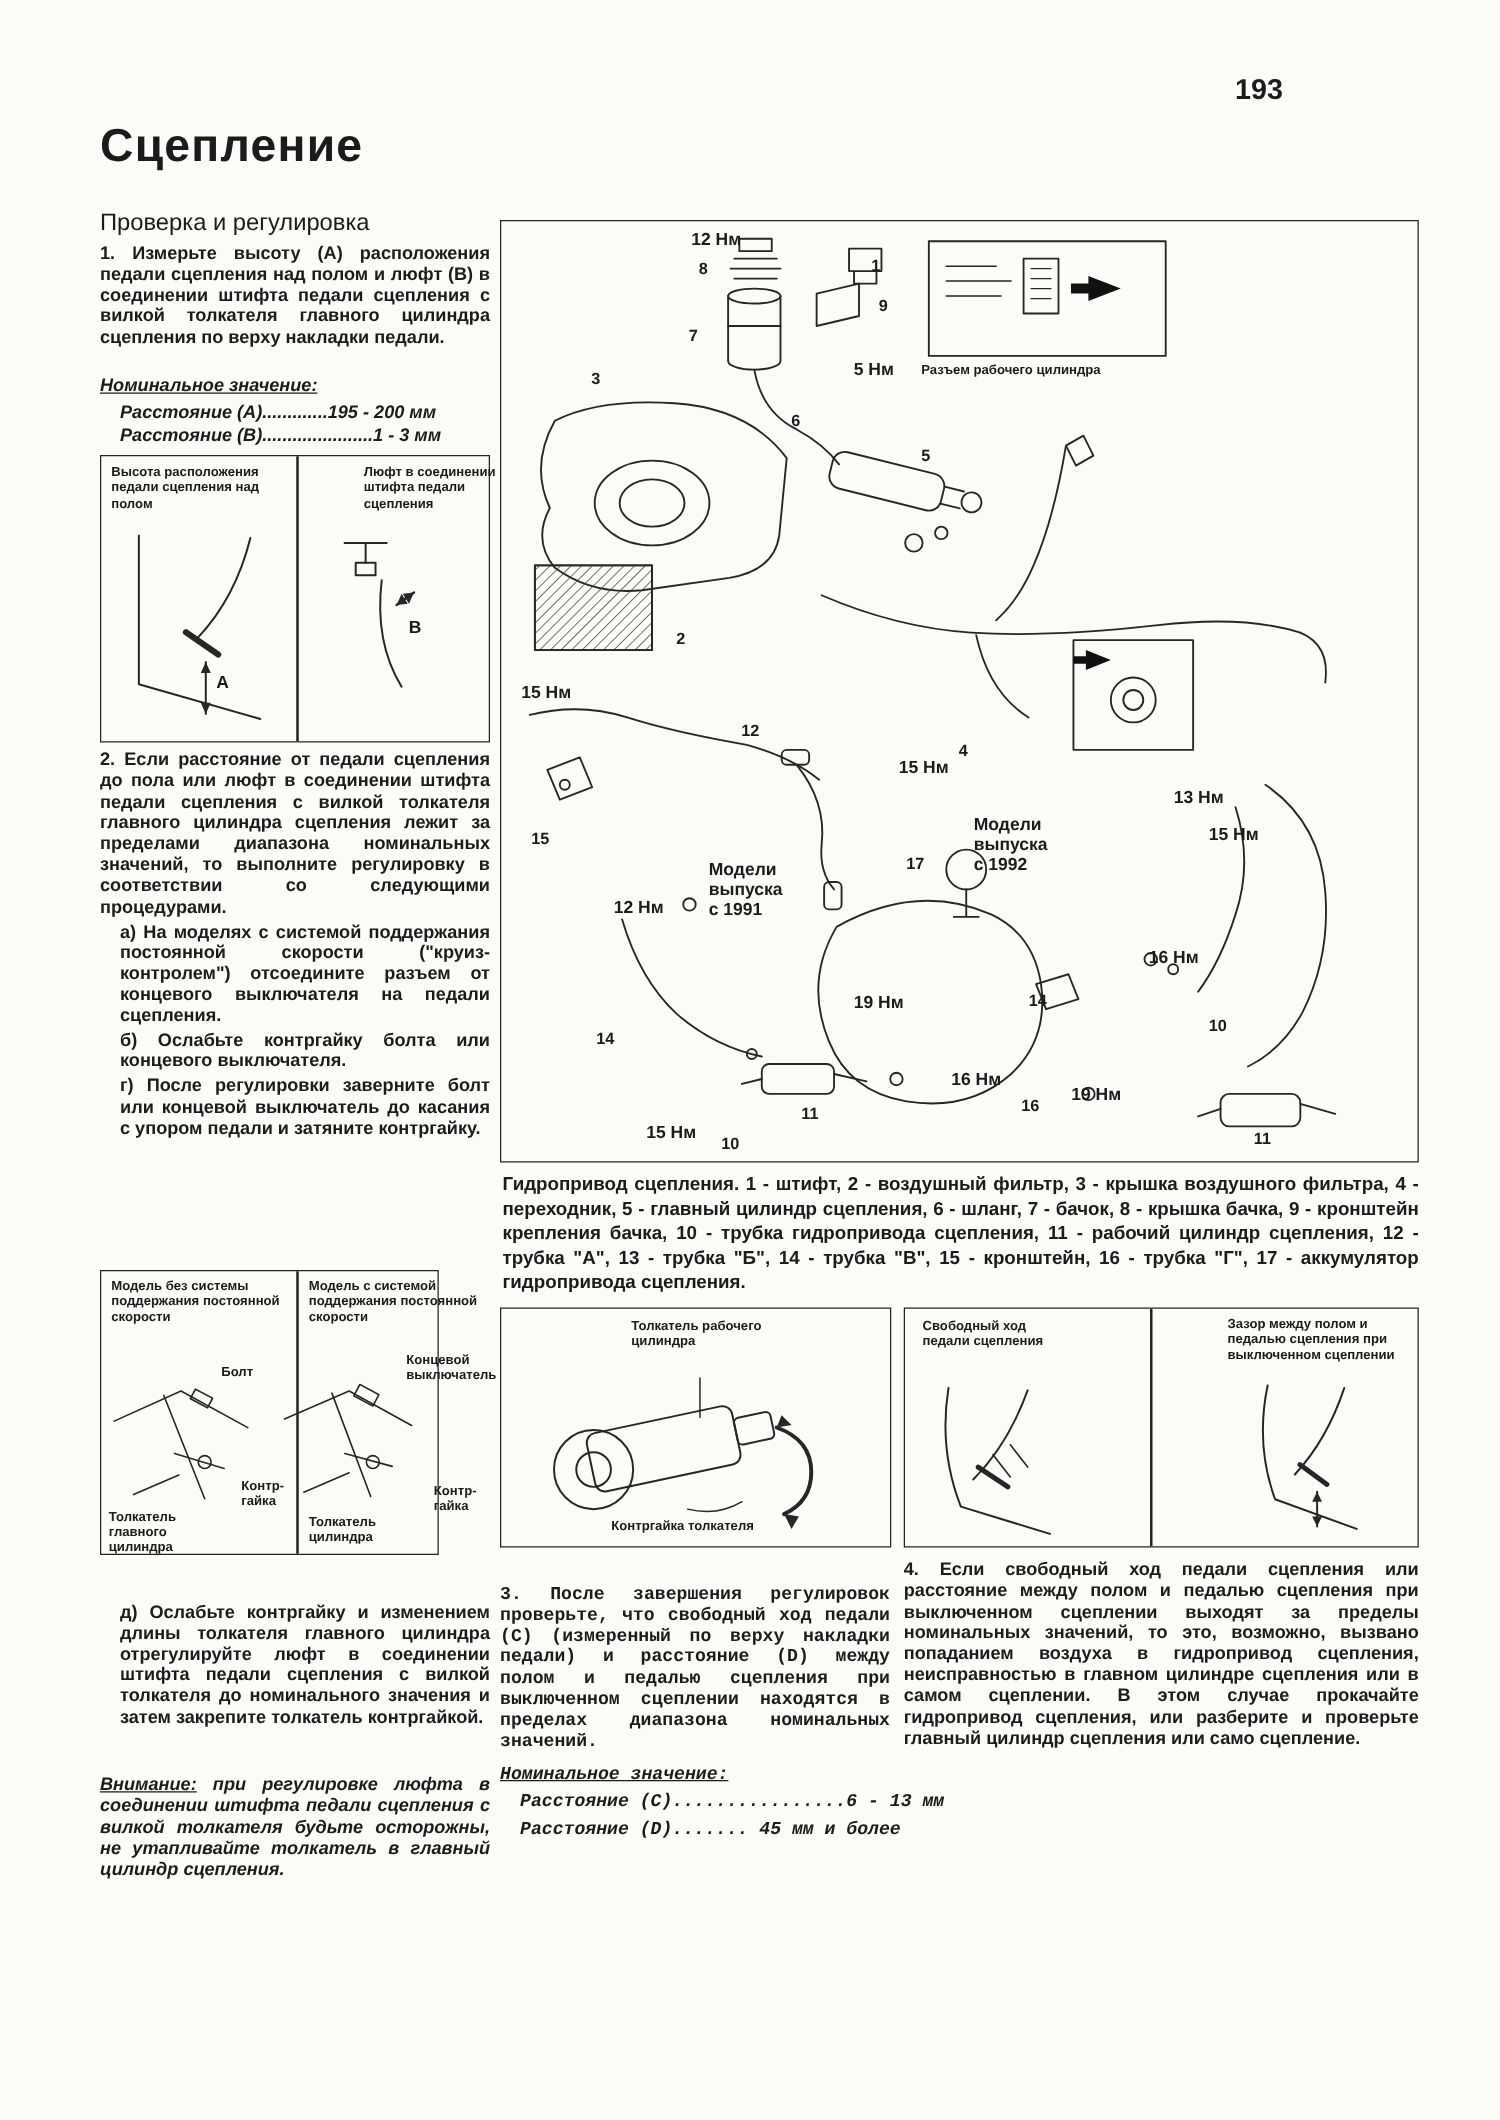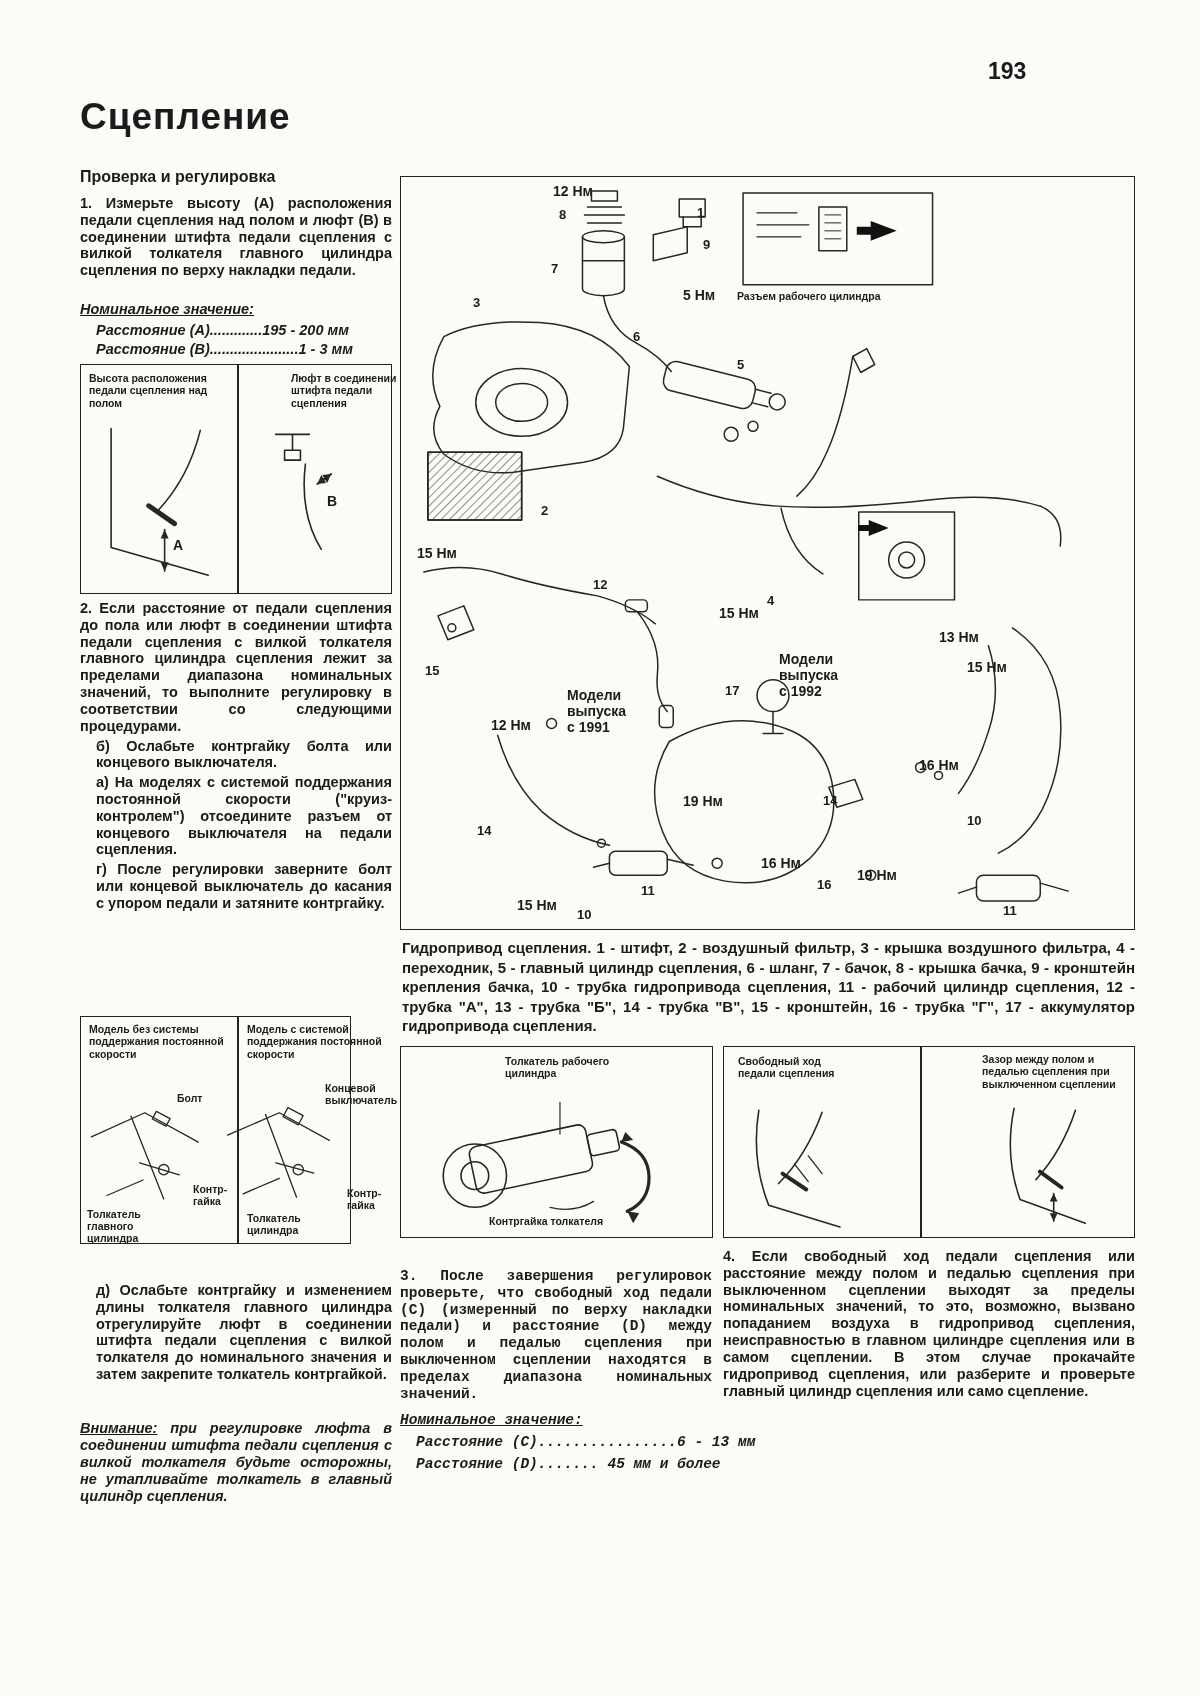--- a/index.html
+++ b/index.html
@@ -2,21 +2,21 @@
 <html><head>
 <meta charset="utf-8">
 <style>
   * { margin:0; padding:0; box-sizing:border-box; }
   html,body { background:#fbfbf8; }
   body { font-family:"Liberation Sans", sans-serif; color:#1b1b1b; }
   .page { position:relative; width:1200px; height:1696px; background:#fbfbf8; overflow:hidden; }
   .abs { position:absolute; }
   .pagenum { font-size:23px; font-weight:700; }
   .title { font-size:37px; font-weight:700; letter-spacing:1px; }
-  .h2 { font-size:16px; font-weight:700; }
+  .h2 { font-size:19px; font-weight:400; }
   .body { font-size:14.5px; line-height:1.16; font-weight:600; text-align:justify; }
   .body p { margin-bottom:3px; }
   .sub { padding-left:16px; }
   .it { font-style:italic; }
   .u { text-decoration:underline; }
   .nomrow { font-size:14.5px; font-weight:600; font-style:italic; line-height:1.32; white-space:nowrap; }
   .figbox { position:absolute; border:1.6px solid #222; background:#fbfbf8; }
   .pdiv { position:absolute; top:0; bottom:0; width:1.6px; background:#222; }
   .figcap { position:absolute; font-size:10.5px; font-weight:700; line-height:1.18; }
   .figlbl { position:absolute; font-size:10.5px; font-weight:700; line-height:1.12; }
@@ -60,22 +60,22 @@
     </svg>
     <div class="pdiv" style="left:156px;"></div>
     <span class="figcap" style="left:8px; top:7px; width:140px;">Высота расположения педали сцепления над полом</span>
     <span class="figcap" style="left:166px; top:7px; width:138px;margin-left:44px;">Люфт в соединении штифта педали сцепления</span>
     <span class="lbl b" style="left:92px; top:172px;">А</span>
     <span class="lbl b" style="left:246px; top:128px;">В</span>
   </div>
 
   <div class="abs body" style="left:80px; top:600px; width:312px;">
     <p>2. Если расстояние от педали сцепления до пола или люфт в соединении штифта педали сцепления с вилкой толкателя главного цилиндра сцепления лежит за пределами диапазона номинальных значений, то выполните регулировку в соответствии со следующими процедурами.</p>
+    <p class="sub">а) На моделях с системой поддержания постоянной скорости ("круиз-контролем") отсоедините разъем от концевого выключателя на педали сцепления.</p>
     <p class="sub">б) Ослабьте контргайку болта или концевого выключателя.</p>
-    <p class="sub">а) На моделях с системой поддержания постоянной скорости ("круиз-контролем") отсоедините разъем от концевого выключателя на педали сцепления.</p>
     <p class="sub">г) После регулировки заверните болт или концевой выключатель до касания с упором педали и затяните контргайку.</p>
   </div>
 
   <div class="figbox" style="left:80px; top:1016px; width:271px; height:228px;">
     <svg class="svgfill" viewBox="0 0 312 228">
       <g fill="none" stroke="#262626" stroke-width="1.5" stroke-linecap="round" stroke-linejoin="round">
         <path d="M12 122 l62 -28 62 34"></path>
         <path d="M58 98 l38 96"></path>
         <rect x="84" y="96" width="18" height="10" transform="rotate(28 93 101)"></rect>
         <path d="M68 152 l46 14"></path>

